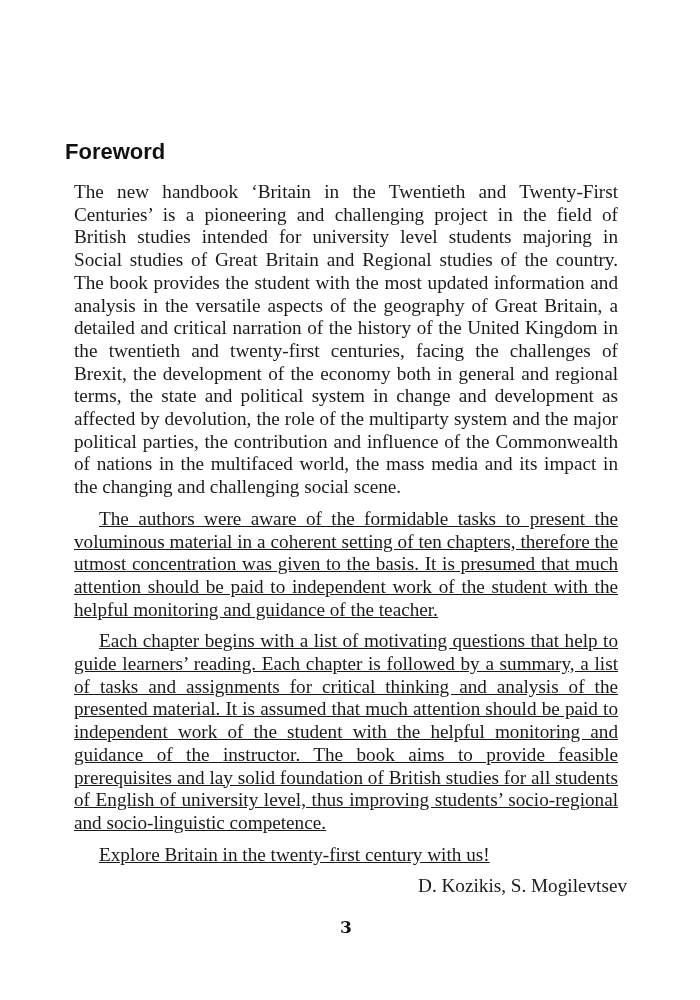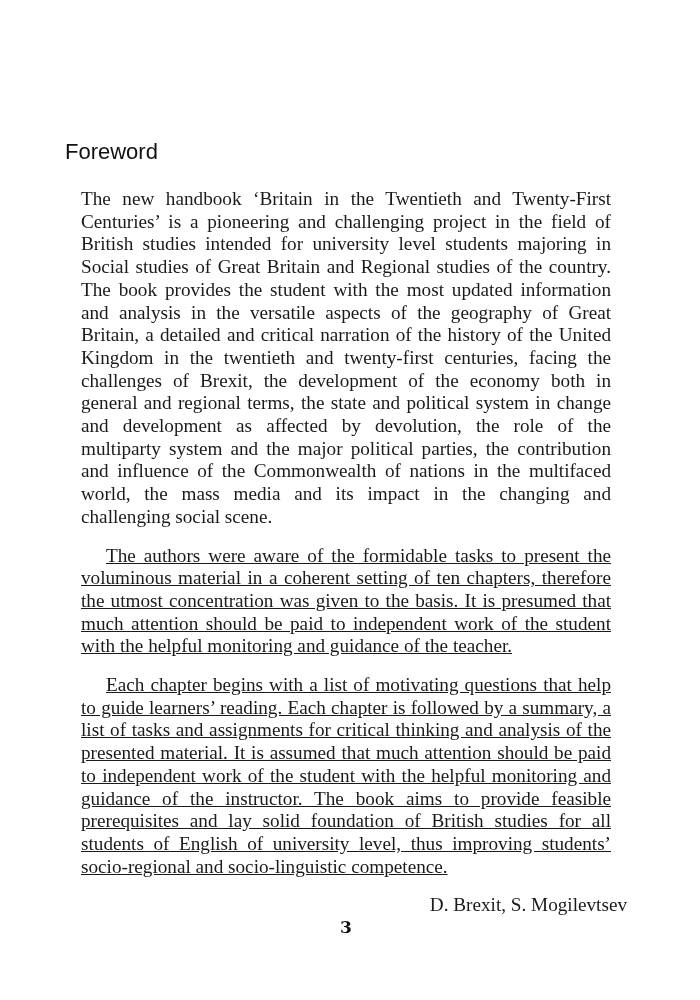--- a/index.html
+++ b/index.html
@@ -20,37 +20,37 @@
       top: 0;
       width: 562px;
       height: 1000px;
     }
     .heading {
       position: absolute;
       top: 138px;
       left: 0;
       margin: 0;
       font-family: "Liberation Sans", sans-serif;
-      font-weight: normal;
+      font-weight: bold;
       font-size: 22px;
       line-height: 28px;
       color: #111111;
     }
     .body-text {
       position: absolute;
       top: 172px;
       left: 0;
       width: 562px;
       font-family: "Liberation Serif", serif;
       font-size: 19.2px;
       line-height: 22.7px;
       color: #1a1a1a;
     }
     .para {
-      margin: 16px;
+      margin: 9px;
       text-align: justify;
       text-align-last: left;
     }
     .para.indent {
       text-indent: 25px;
       text-decoration: underline;
     }
     .signature {
       margin: 0;
       text-align: right;
@@ -71,17 +71,18 @@
 </head>
 <body>
 
 <div class="page">
   <h1 class="heading">Foreword</h1>
 
   <div class="body-text">
     <p class="para">The new handbook ‘Britain in the Twentieth and Twenty-First Centuries’ is a pioneering and challenging project in the field of British studies intended for university level students majoring in Social studies of Great Britain and Regional studies of the country. The book provides the student with the most updated information and analysis in the versatile aspects of the geography of Great Britain, a detailed and critical narration of the history of the United Kingdom in the twentieth and twenty-first centuries, facing the challenges of Brexit, the development of the economy both in general and regional terms, the state and political system in change and development as affected by devolution, the role of the multiparty system and the major political parties, the contribution and influence of the Commonwealth of nations in the multifaced world, the mass media and its impact in the changing and challenging social scene.</p>
     <p class="para indent">The authors were aware of the formidable tasks to present the voluminous material in a coherent setting of ten chapters, therefore the utmost concentration was given to the basis. It is presumed that much attention should be paid to independent work of the student with the helpful monitoring and guidance of the teacher.</p>
     <p class="para indent">Each chapter begins with a list of motivating questions that help to guide learners’ reading. Each chapter is followed by a summary, a list of tasks and assignments for critical thinking and analysis of the presented material. It is assumed that much attention should be paid to independent work of the student with the helpful monitoring and guidance of the instructor. The book aims to provide feasible prerequisites and lay solid foundation of British studies for all students of English of university level, thus improving students’ socio-regional and socio-linguistic competence.</p>
-    <p class="signature">D. Brexit, S. Mogilevtsev</p>
+    <p class="para indent">Explore Britain in the twenty-first century with us!</p>
+    <p class="signature">D. Kozikis, S. Mogilevtsev</p>
   </div>
 
   <div class="page-number">3</div>
 </div>
 
 </body></html>

